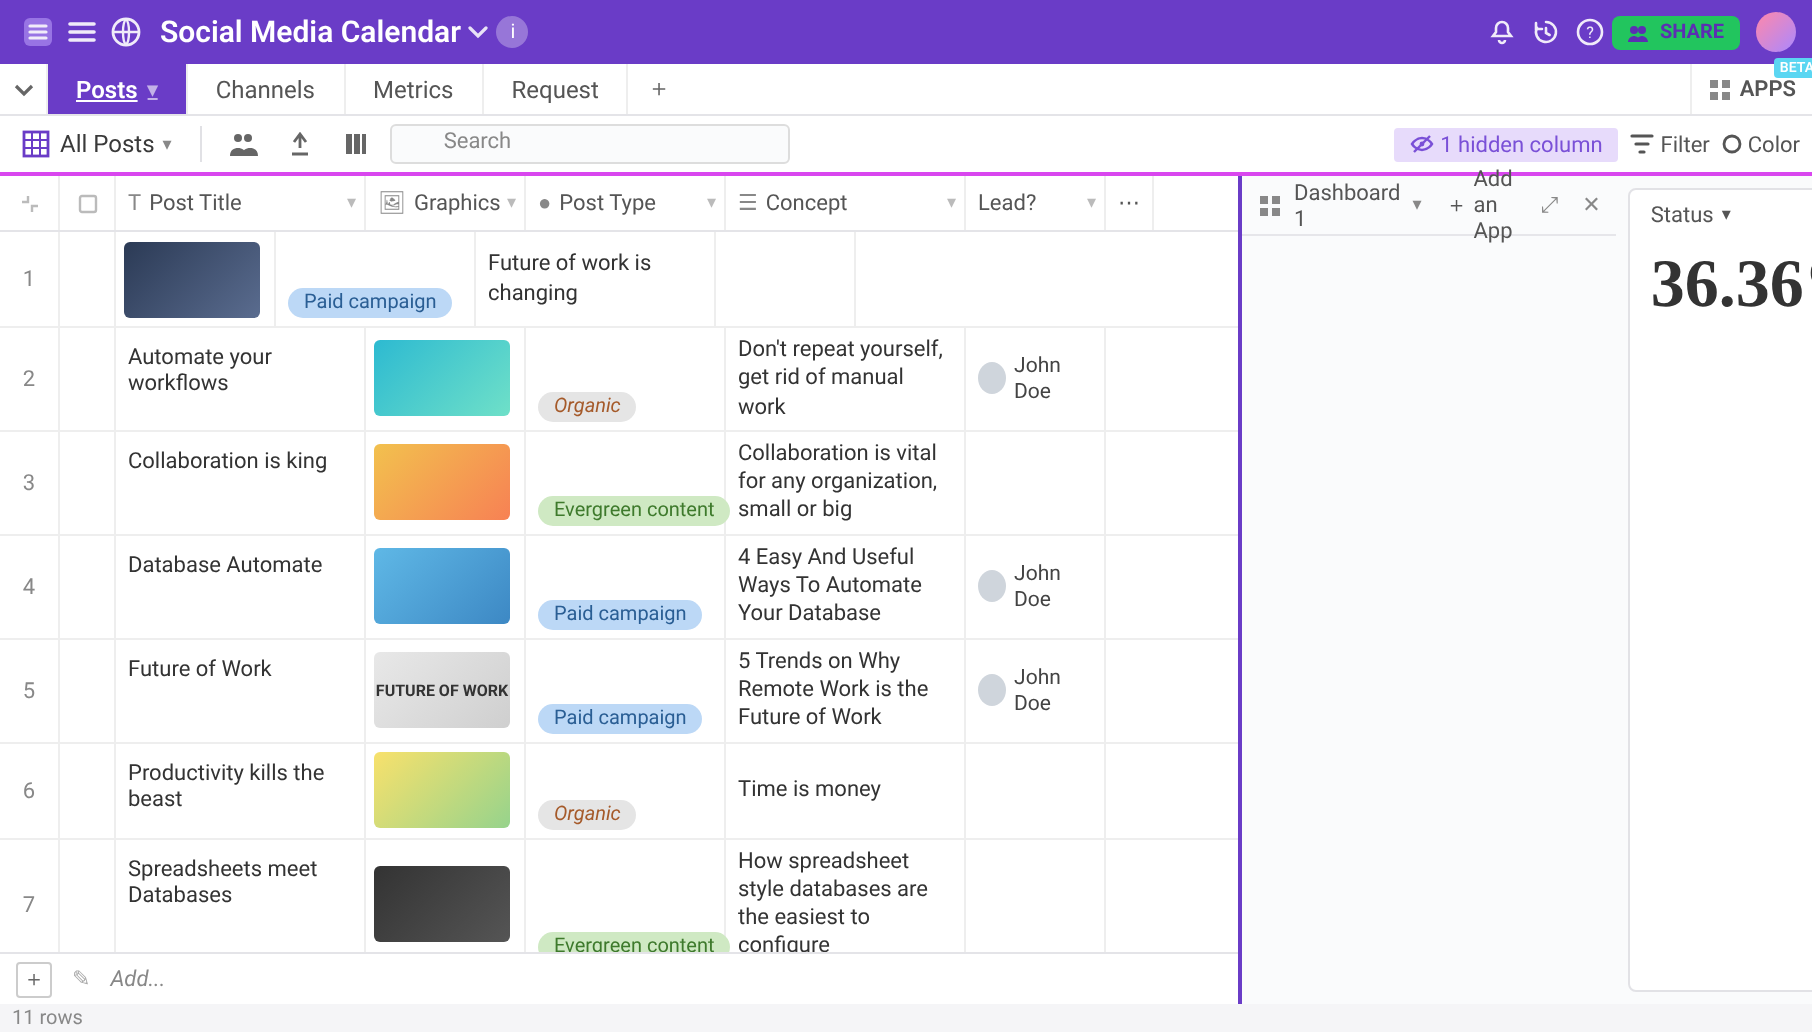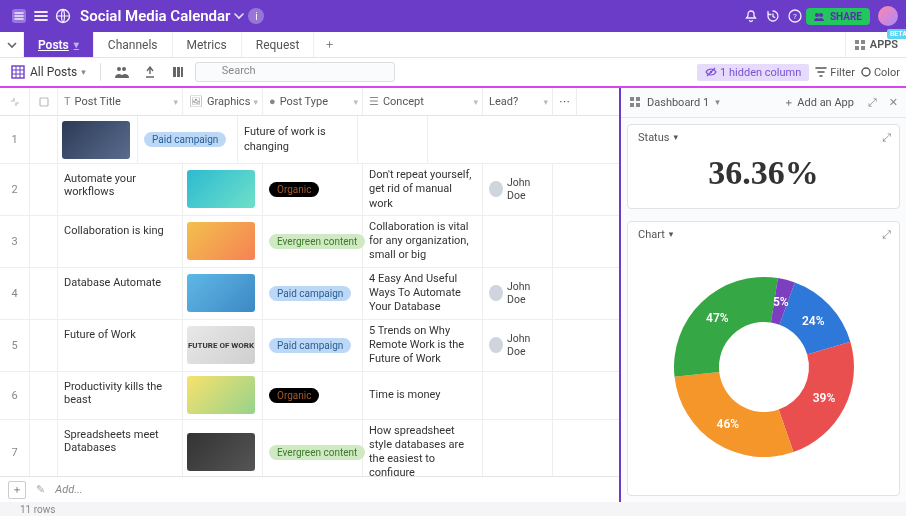--- a/index.html
+++ b/index.html
@@ -33,58 +33,58 @@
   .tb-sep { width:1px; height:18px; background:#e1e1e5; margin:0 4px; }
   .tb-btn { width:22px;height:22px;display:flex;align-items:center;justify-content:center;color:#666;}
   .tb-search { flex:0 0 200px; height:20px; border:1px solid #ddd; border-radius:3px; padding:1px 26px; font-size:11px; color:#888; display:flex;background:#fafbfc;}
   .tb-pill { background:#e7dbfb; color:#7a50d7; font-size:11px; padding:2px 8px; border-radius:2px; display:flex;align-items:center;gap:3px; }
   .tb-filter { display:flex;align-items:center;gap:3px;color:#555;font-size:11px;justify-content:center; }
   .toolbar .flexgap{flex:1;}
 
   
   .main { display:flex; height:calc(516px - 32px - 26px - 30px - 14px); }
   .grid-area { flex:1; overflow:hidden; border-right:2px solid #6a3cc7; position:relative;}
-  .dash-area { width:285px; display:flex; flex-direction:column; background:#fafbfc;}
+  .dash-area { width:285px; display:flex; flex-direction:row; background:#fafbfc;}
 
   
   .gridhead { height:28px; border-bottom:1px solid #e4e4e8; display:flex; align-items:stretch; background:#fff; font-size:11px; color:#555;}
   .col-num { width:30px; border-right:1px solid #eee; display:flex;align-items:center;justify-content:center; color:#aaa;}
   .col-check { width:28px; border-right:1px solid #eee; display:flex;align-items:center;justify-content:center;}
   .col { border-right:1px solid #eee; display:flex; align-items:center; padding:0 6px; gap:4px; position:relative;}
   .col .colicon { color:#888; font-size:11px;}
   .col .coldd { position:absolute; right:4px; color:#bbb; font-size:9px;}
   .w-title { width:125px; } .w-graphics{width:80px;} .w-ptype{width:100px;} .w-concept{width:120px;} .w-lead{width:70px;}
   .w-coldot{width:24px;}
 
   
   .gridbody { overflow-y:auto; height:calc(100% - 28px - 26px);}
   .row { min-height:48px; display:flex; align-items:stretch; border-bottom:1px solid #eee;}
   .cell { border-right:1px solid #eee; display:flex; align-items:center; padding:4px 6px; font-size:11px;}
   .cell.num { width:30px; justify-content:center; color:#888;}
   .cell.chk { width:28px;}
   .cell.title{ width:125px; align-items:flex-start; padding-top:8px;}
   .cell.graphics{ width:80px; padding:4px;}
-  .cell.ptype{ width:100px; }
+  .cell.ptype{ width:100px;align-items:flex-end; }
   .cell.concept{ width:120px; line-height:1.3;}
   .cell.lead{ width:70px;}
   .thumb { width:68px; height:38px; border-radius:3px; display:flex;align-items:center;justify-content:center; font-size:9px; color:#fff; overflow:hidden;}
   .tag { font-size:10px; padding:2px 8px; border-radius:10px; white-space:nowrap;}
   .tag-paid { background:#bcd8f6; color:#2a5e94;}
-  .tag-org  { background:#000000; color:#a55a2a;}
+  .tag-org  { background:#e5e5e5; color:#a55a2a;font-style:italic;}
   .tag-green{ background:#cfe9c3; color:#3e7a2c;}
   .person { display:flex; align-items:center; gap:4px; font-size:10.5px; color:#444;}
   .person .pavatar{ width:16px;height:16px;border-radius:50%; background:#cfd5dc;}
 
   
   .gridfoot { height:26px; border-top:1px solid #e4e4e8; display:flex; align-items:center; padding:0 8px; gap:10px; color:#888; font-size:11px; background:#fff; position:absolute; bottom:0; left:0; right:0;}
   .addbtn { width:18px;height:18px; border:1px solid #ccc; border-radius:2px; display:flex;align-items:center;justify-content:center; color:#666;}
   .addlabel{ color:#888; font-style:italic;}
 
   
-  .bottombar { height:14px; background:#f5f5f7; color:#888; font-size:10px; padding:0 20px; display:flex; align-items:center;}
+  .bottombar { height:14px; background:#f5f5f7; color:#888; font-size:10px; padding:0 6px; display:flex; align-items:center;}
 
   
   .dash-head { height:30px; border-bottom:1px solid #e6e6ea; display:flex; align-items:center; padding:0 8px; gap:6px; font-size:11px; color:#555;}
   .dash-head .flex1{flex:1;}
   .card { background:#fff; border:1px solid #e2e2e6; border-radius:4px; margin:6px; padding:6px 10px; position:relative;}
   .card-title { font-size:11px; color:#555; display:flex; align-items:center; gap:4px; margin-bottom:4px;}
   .card-expand { position:absolute; top:6px; right:8px; color:#888; font-size:11px;}
   .bignum { font-family: Georgia, "Times New Roman", serif; font-size:34px; font-weight:700; text-align:center; padding:6px 0 10px;}
   .chart-card { height:280px;text-align:center;}
   .donut { display:block; margin:6px auto 0;}

